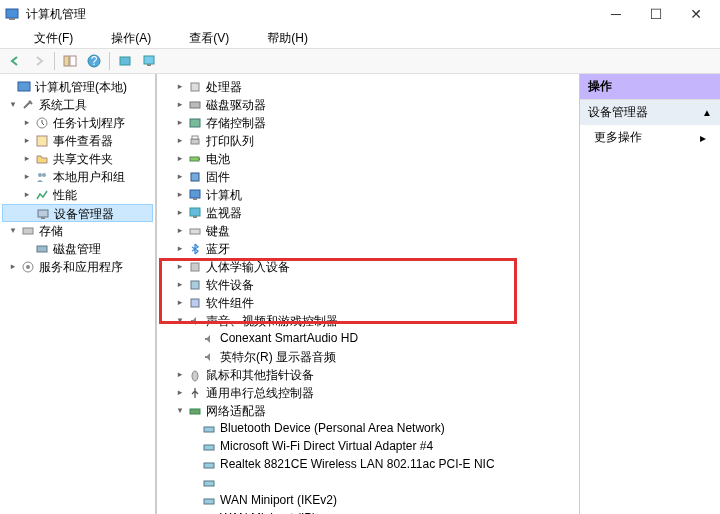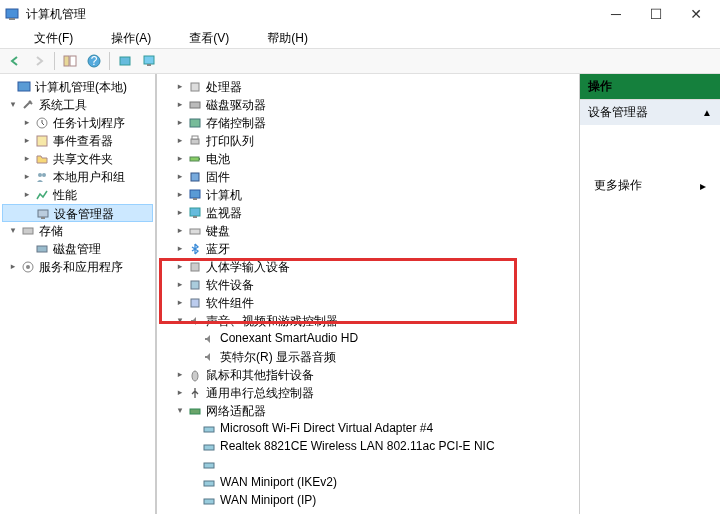--- a/index.html
+++ b/index.html
@@ -21,24 +21,24 @@
 .right-pane { width: 140px; border-right: none; }
 .tree-row { display: flex; align-items: flex-start; height: 18px; padding: 1px 0; white-space: nowrap; cursor: default; }
 .tree-row.selected { background: #cce8ff; border: 1px solid #99d1ff; }
 .expander { width: 14px; height: 14px; display: flex; align-items: center; justify-content: center; color: #666; font-size: 9px; }
 .expander.open::before { content: "▾"; }
 .expander.closed::before { content: "▸"; }
 .expander.none { visibility: hidden; }
 .node-icon { width: 16px; height: 16px; margin-right: 3px; display: flex; align-items: center; justify-content: center; }
 .ind { display: inline-block; }
 .highlight-box { position: absolute; border: 3px solid #e03030; pointer-events: none; left: 2px; top: 184px; width: 358px; height: 66px; }
-.right-header { background: #15803d; padding: 4px 8px; font-weight: bold; border-bottom: 1px solid #ddd; font-family: Liberation Serif, serif; }
+.right-header { background: #c4b5fd; padding: 4px 8px; font-weight: bold; border-bottom: 1px solid #ddd; font-family: Liberation Serif, serif; }
 .right-sub { background: #e8eef5; padding: 4px 8px; display: flex; justify-content: space-between; align-items: center; }
 .right-sub .arrow { font-size: 10px; }
-.right-item { padding: 4px 14px; display: flex; justify-content: space-between; align-items: center; margin-top: 48px; }
+.right-item { padding: 4px 14px; display: flex; justify-content: space-between; align-items: center; }
 svg { display: block; }
 </style>
 </head>
 <body>
 
 <div class="titlebar">
   <span class="icon">
     <svg width="16" height="16">
         <rect x="2" y="3" width="12" height="9" fill="#4a90d9" stroke="#2c5aa0"></rect>
         <rect x="5" y="12" width="6" height="2" fill="#888"></rect>
@@ -407,20 +407,29 @@
         </span>
         <span>网络适配器</span>
       </div>
     <div class="tree-row">
         <span class="ind" style="width:42px"></span>
         <span class="node-icon">
           <svg width="14" height="14">
             <rect x="2" y="5" width="10" height="5" fill="#9cd" stroke="#578"></rect>
           </svg>
         </span>
+        <span>Bluetooth Device (Personal Area Network)</span>
+      </div>
+    <div class="tree-row">
+        <span class="ind" style="width:42px"></span>
+        <span class="node-icon">
+          <svg width="14" height="14">
+            <rect x="2" y="5" width="10" height="5" fill="#9cd" stroke="#578"></rect>
+          </svg>
+        </span>
         <span>Microsoft Wi-Fi Direct Virtual Adapter #4</span>
       </div>
     <div class="tree-row">
         <span class="ind" style="width:42px"></span>
         <span class="node-icon">
           <svg width="14" height="14">
             <rect x="2" y="5" width="10" height="5" fill="#9cd" stroke="#578"></rect>
           </svg>
         </span>
         <span>Realtek 8821CE Wireless LAN 802.11ac PCI-E NIC</span>

